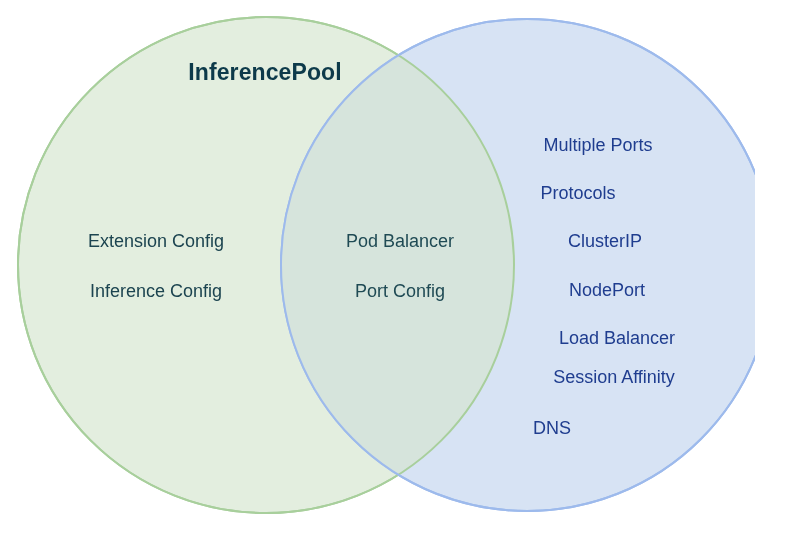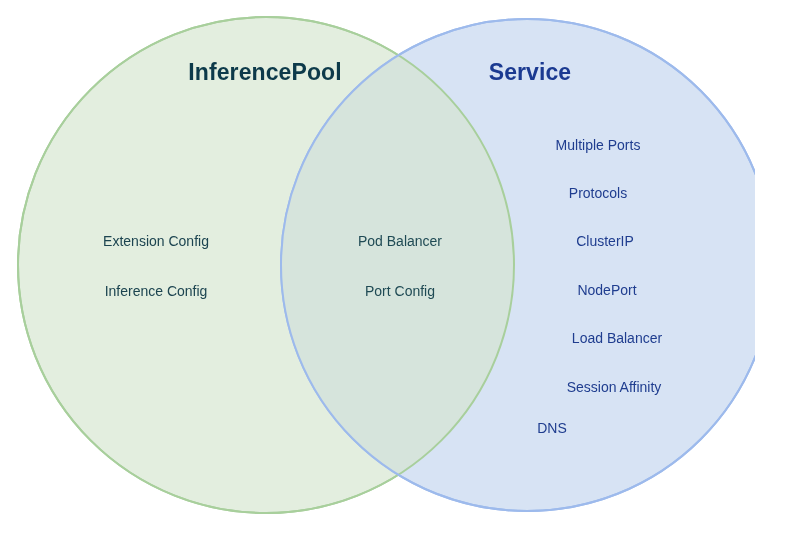--- a/index.html
+++ b/index.html
@@ -45,21 +45,21 @@
     font-weight: bold;
     letter-spacing: 0.1px;
     white-space: nowrap;
     transform: translate(-50%, -50%);
   }
   .title-left  { color: #0d3a4a; left: 265px; top: 72px; }
   .title-right { color: #1b3a91; left: 530px; top: 72px; }
 
   .item {
     position: absolute;
-    font-size: 14px;
+    font-size: 18px;
     font-weight: normal;
     white-space: nowrap;
     transform: translate(-50%, -50%);
   }
   .item-left  { color: #1c4450; }
   .item-mid   { color: #1f4a54; }
   .item-right { color: #1f3d8f; }
 
   .col-left  { left: 156px; }
   .col-mid   { left: 400px; }
@@ -85,30 +85,29 @@
     </g>
 
     <circle cx="266" cy="265" r="248" fill="none" stroke="#a8cf9c" stroke-width="2"></circle>
     <circle cx="527" cy="265" r="246" fill="none" stroke="#9dbaec" stroke-width="2"></circle>
   </svg>
 
   <div class="text-layer">
 
     <div class="title title-left">InferencePool</div>
 
-    <div class="title title-right">Service</div>
 
     <div class="item item-left col-left" style="top:241px;">Extension Config</div>
     <div class="item item-left col-left" style="top:291px;">Inference Config</div>
 
     <div class="item item-mid col-mid" style="top:241px;">Pod Balancer</div>
     <div class="item item-mid col-mid" style="top:291px;">Port Config</div>
 
     <div class="item item-right" style="left:598px; top:145px;">Multiple Ports</div>
-    <div class="item item-right" style="left:598px; top:193px;">Protocols</div>
+    <div class="item item-right" style="left:578px; top:193px;">Protocols</div>
     <div class="item item-right" style="left:605px; top:241px;">ClusterIP</div>
     <div class="item item-right" style="left:607px; top:290px;">NodePort</div>
     <div class="item item-right" style="left:617px; top:338px;text-align:center;">Load Balancer</div>
-    <div class="item item-right" style="left:614px; top:387px;">Session Affinity</div>
+    <div class="item item-right" style="left:614px; top:377px;">Session Affinity</div>
     <div class="item item-right" style="left:552px; top:428px;">DNS</div>
 
   </div>
 </div>
 
 </body></html>

